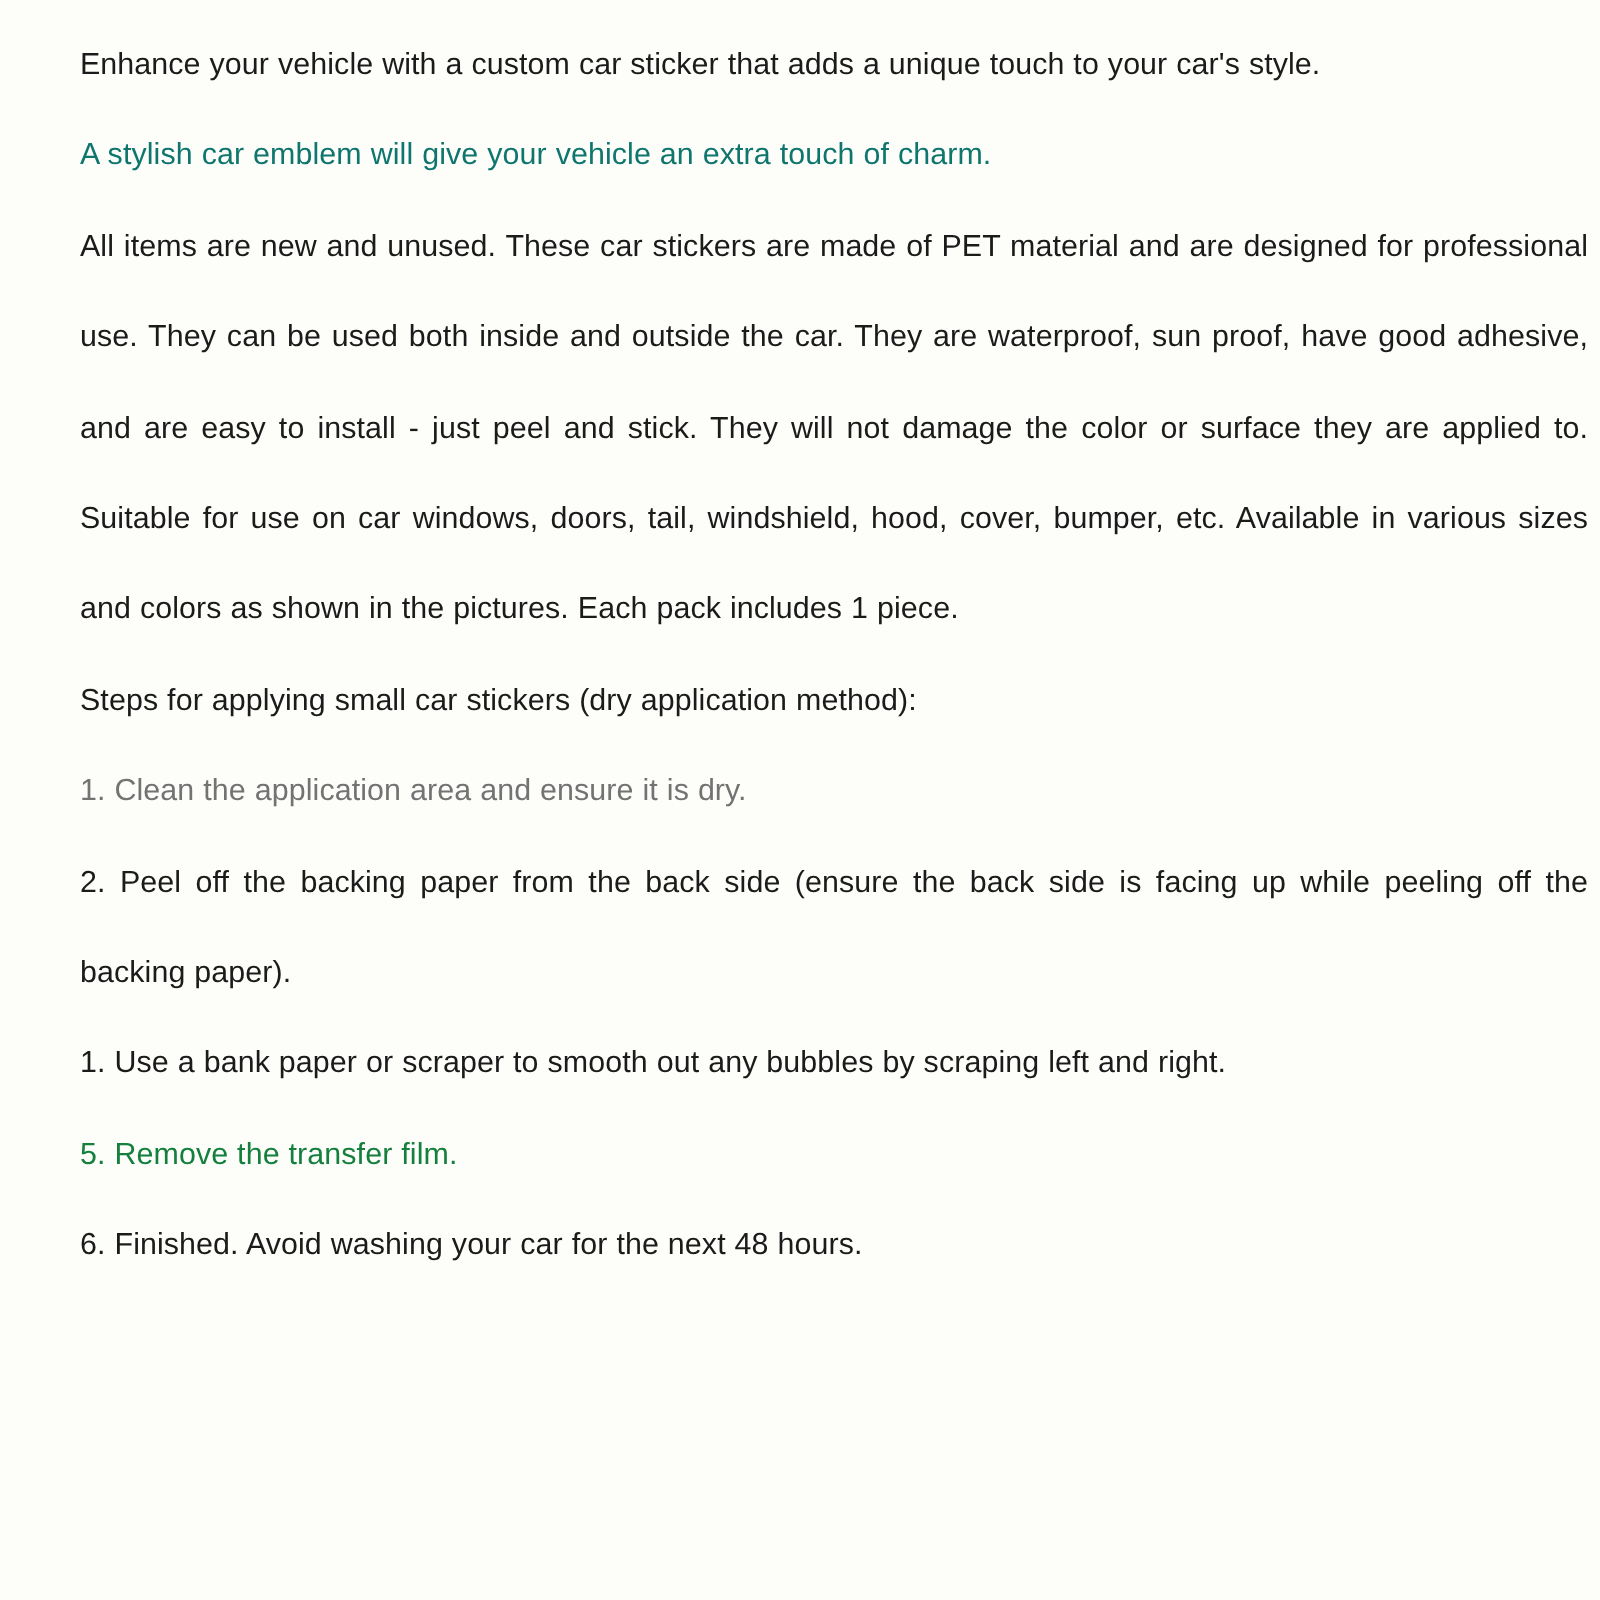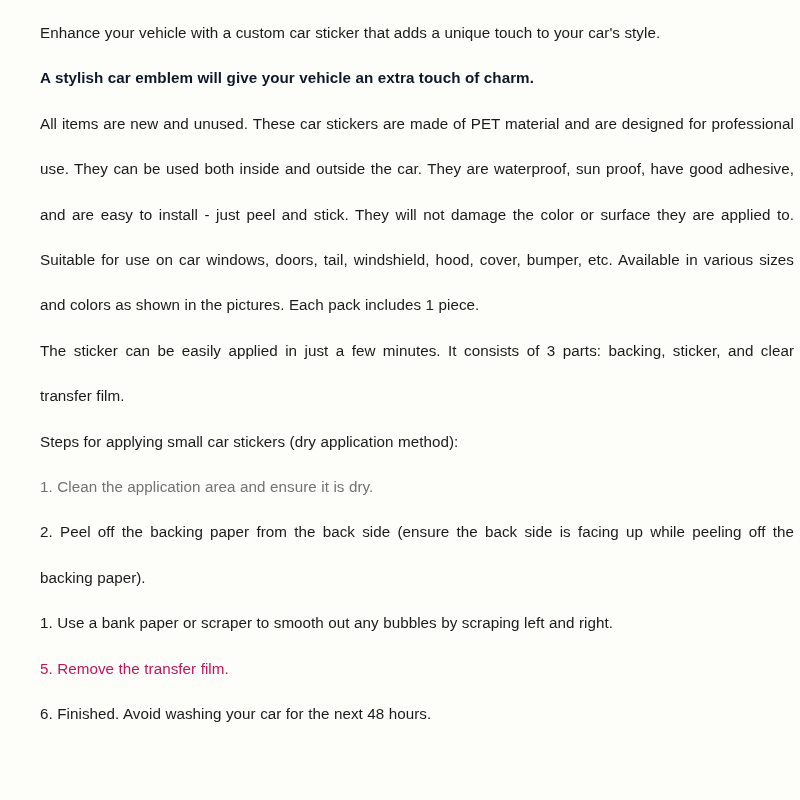--- a/index.html
+++ b/index.html
@@ -39,32 +39,31 @@
   .step { text-align: left; text-align-last: left; }
   .tight { text-align: justify; }
 </style>
 </head>
 <body style="background: rgb(253, 253, 250);">
 
 <div id="page" style="background: rgb(253, 253, 250);">
 
   <p class="para first" style="color: rgb(27, 27, 27);">Enhance your vehicle with a custom car sticker that adds a unique touch to your car's style.</p>
 
-  <p class="para" style="color: #0f172a; font-weight: bold;">A stylish car emblem will give your vehicle an extra touch of charm.</p>
+  <p class="para" style="color: #0f766e;">A stylish car emblem will give your vehicle an extra touch of charm.</p>
 
   <p class="para tight" style="color: rgb(27, 27, 27);">All items are new and unused. These car stickers are made of PET material and are designed for professional use. They can be used both inside and outside the car. They are waterproof, sun proof, have good adhesive, and are easy to install - just peel and stick. They will not damage the color or surface they are applied to. Suitable for use on car windows, doors, tail, windshield, hood, cover, bumper, etc. Available in various sizes and colors as shown in the pictures. Each pack includes 1 piece.</p>
 
-  <p class="para tight" style="color: rgb(27, 27, 27);">The sticker can be easily applied in just a few minutes. It consists of 3 parts: backing, sticker, and clear transfer film.</p>
 
   <p class="para step" style="color: rgb(27, 27, 27);">Steps for applying small car stickers (dry application method):</p>
 
   <p class="para step" style="color: #737373;">1. Clean the application area and ensure it is dry.</p>
 
   <p class="para tight" style="color: rgb(27, 27, 27);">2. Peel off the backing paper from the back side (ensure the back side is facing up while peeling off the backing paper).</p>
 
 
   <p class="para step" style="color: rgb(27, 27, 27);">1. Use a bank paper or scraper to smooth out any bubbles by scraping left and right.</p>
 
-  <p class="para step" style="color: #be185d;">5. Remove the transfer film.</p>
+  <p class="para step" style="color: #15803d;">5. Remove the transfer film.</p>
 
   <p class="para step" style="color: rgb(27, 27, 27);">6. Finished. Avoid washing your car for the next 48 hours.</p>
 
 </div>
 
 </body></html>

